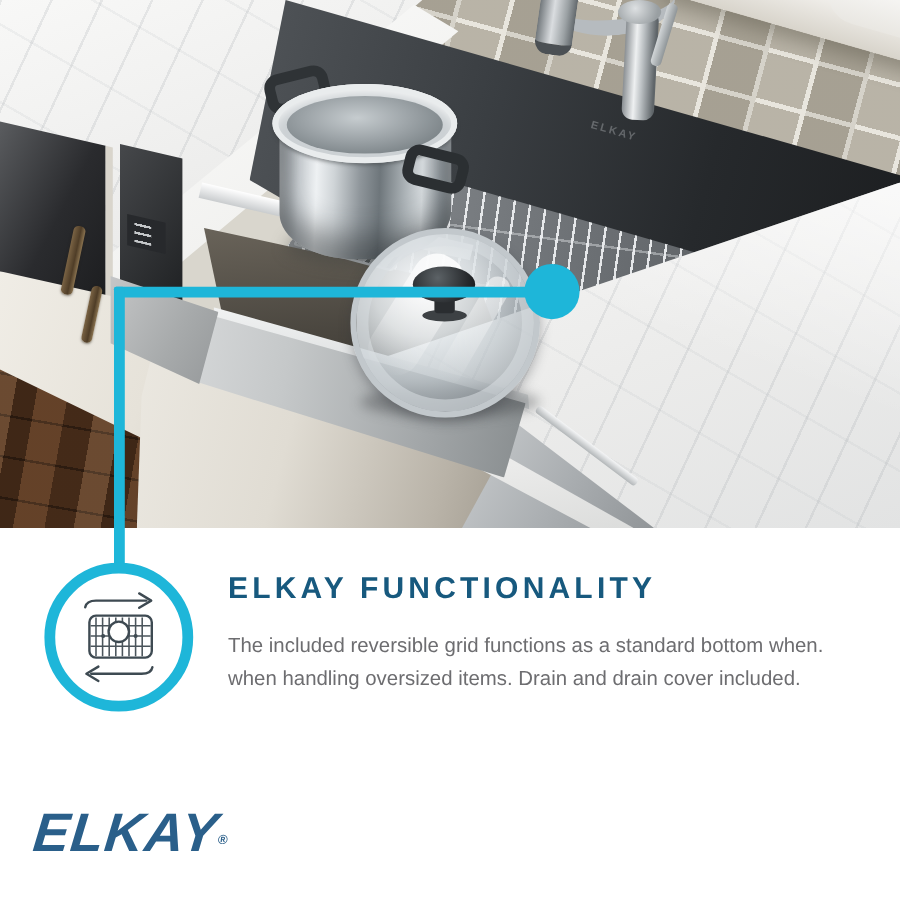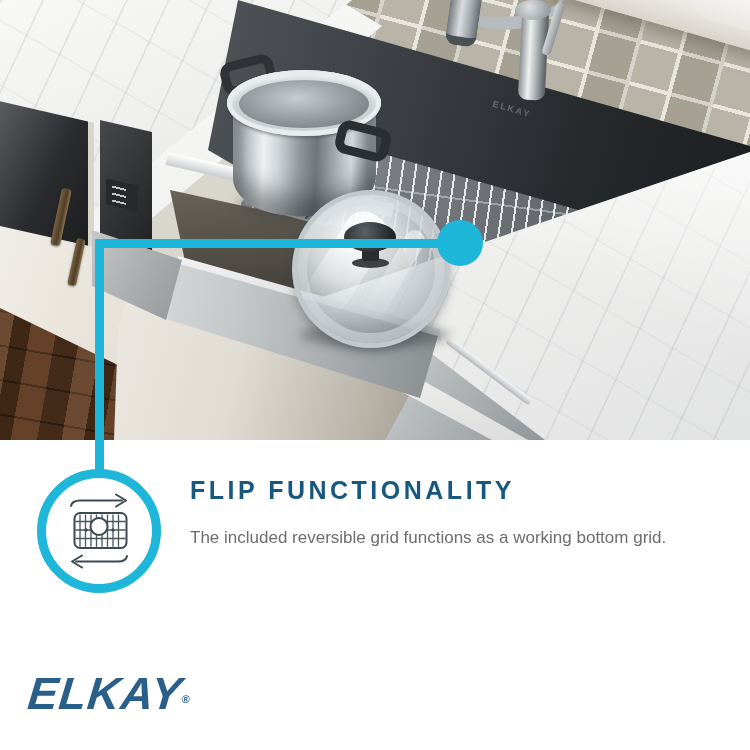--- a/index.html
+++ b/index.html
@@ -256,20 +256,21 @@
         <line x1="38.5" y1="52.5" x2="88.5" y2="52.5"></line>
         <line x1="38.5" y1="61" x2="88.5" y2="61"></line>
         <line x1="38.5" y1="69.5" x2="88.5" y2="69.5"></line>
       </g>
       <circle cx="49" cy="61" r="1.7" fill="#3E4A52"></circle>
       <circle cx="76" cy="61" r="1.7" fill="#3E4A52"></circle>
       <circle cx="62" cy="57.5" r="8.5" fill="#fff" stroke="#3E4A52" stroke-width="2"></circle>
     </svg>
   </div>
 
-  <div class="abs feature-heading" style="color: rgb(23, 89, 126);">FLIP FUNCTIONALITY</div>
+  <div class="abs feature-heading" style="color: rgb(23, 89, 126);">ELKAY FUNCTIONALITY</div>
 
   <div class="abs feature-body" style="color: rgb(109, 109, 112);">
-    <div>The included reversible grid functions as a working bottom grid.</div>
+    <div>The included reversible grid functions as a standard bottom when.</div>
+    <div>when handling oversized items. Drain and drain cover included.</div>
   </div>
 
   <div class="abs brand-logo" style="color: rgb(42, 95, 138);"><span>ELKAY</span><sup>®</sup></div>
 </div>
 
 </body></html>

